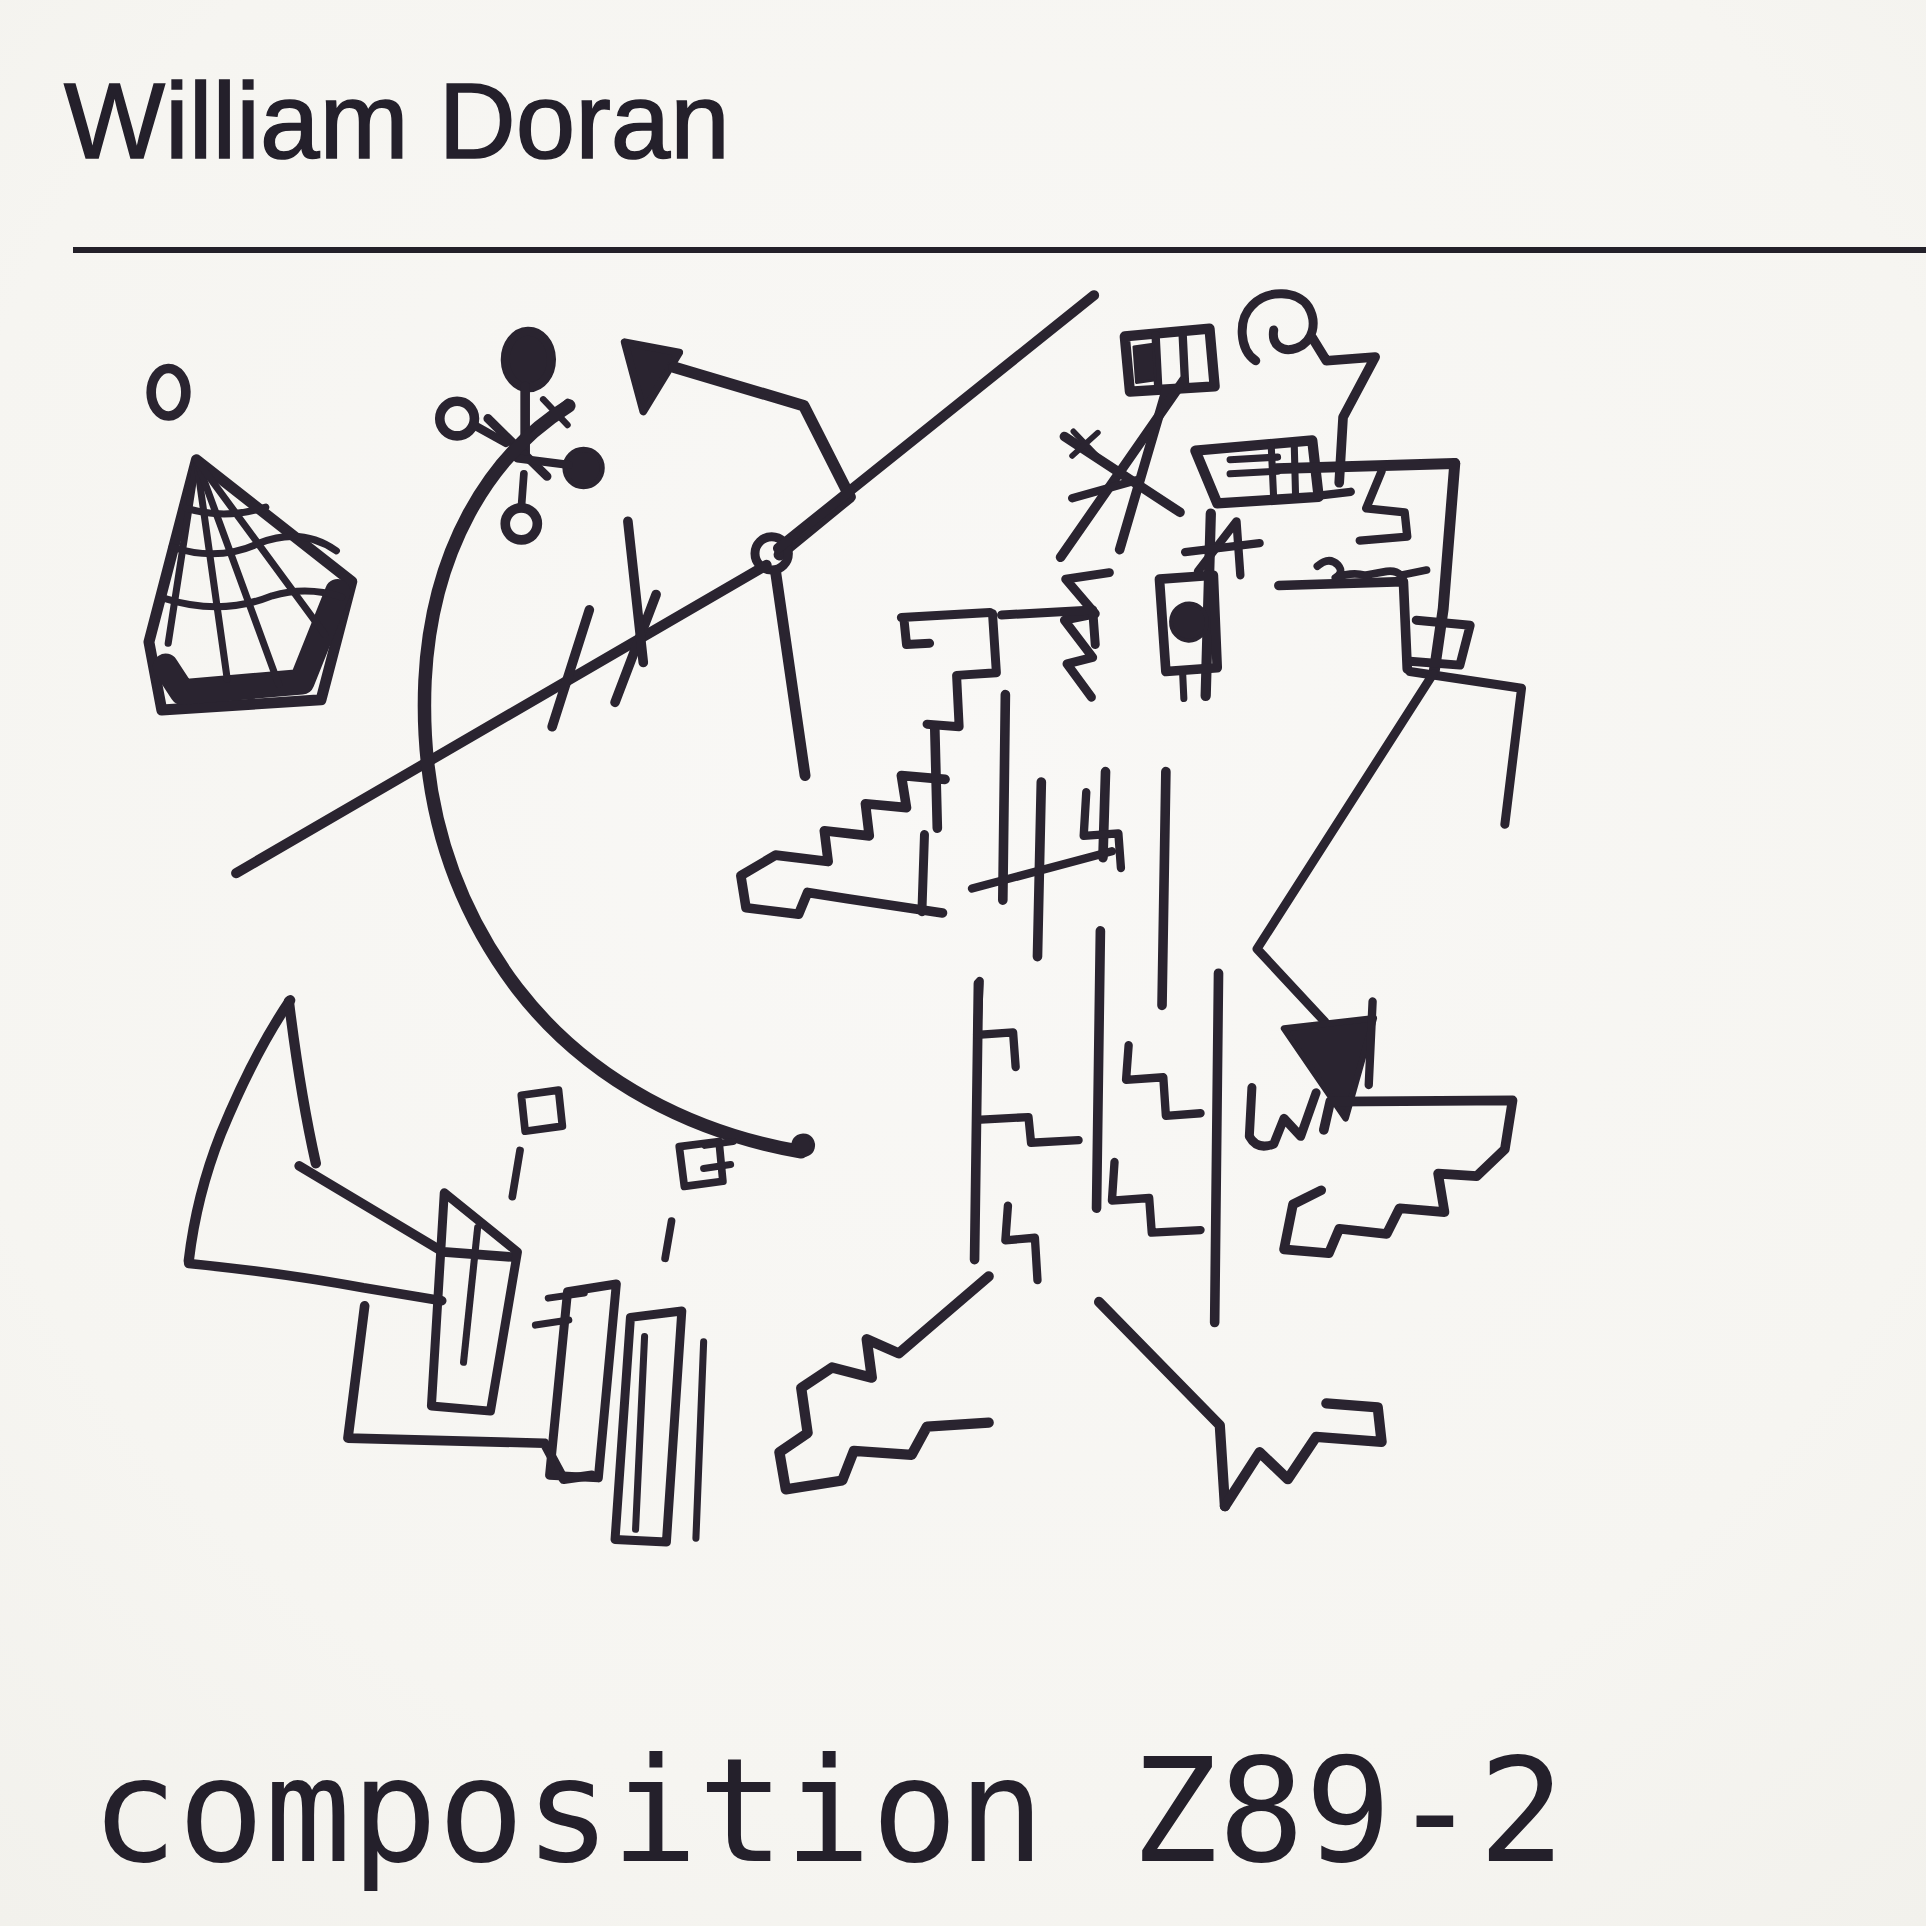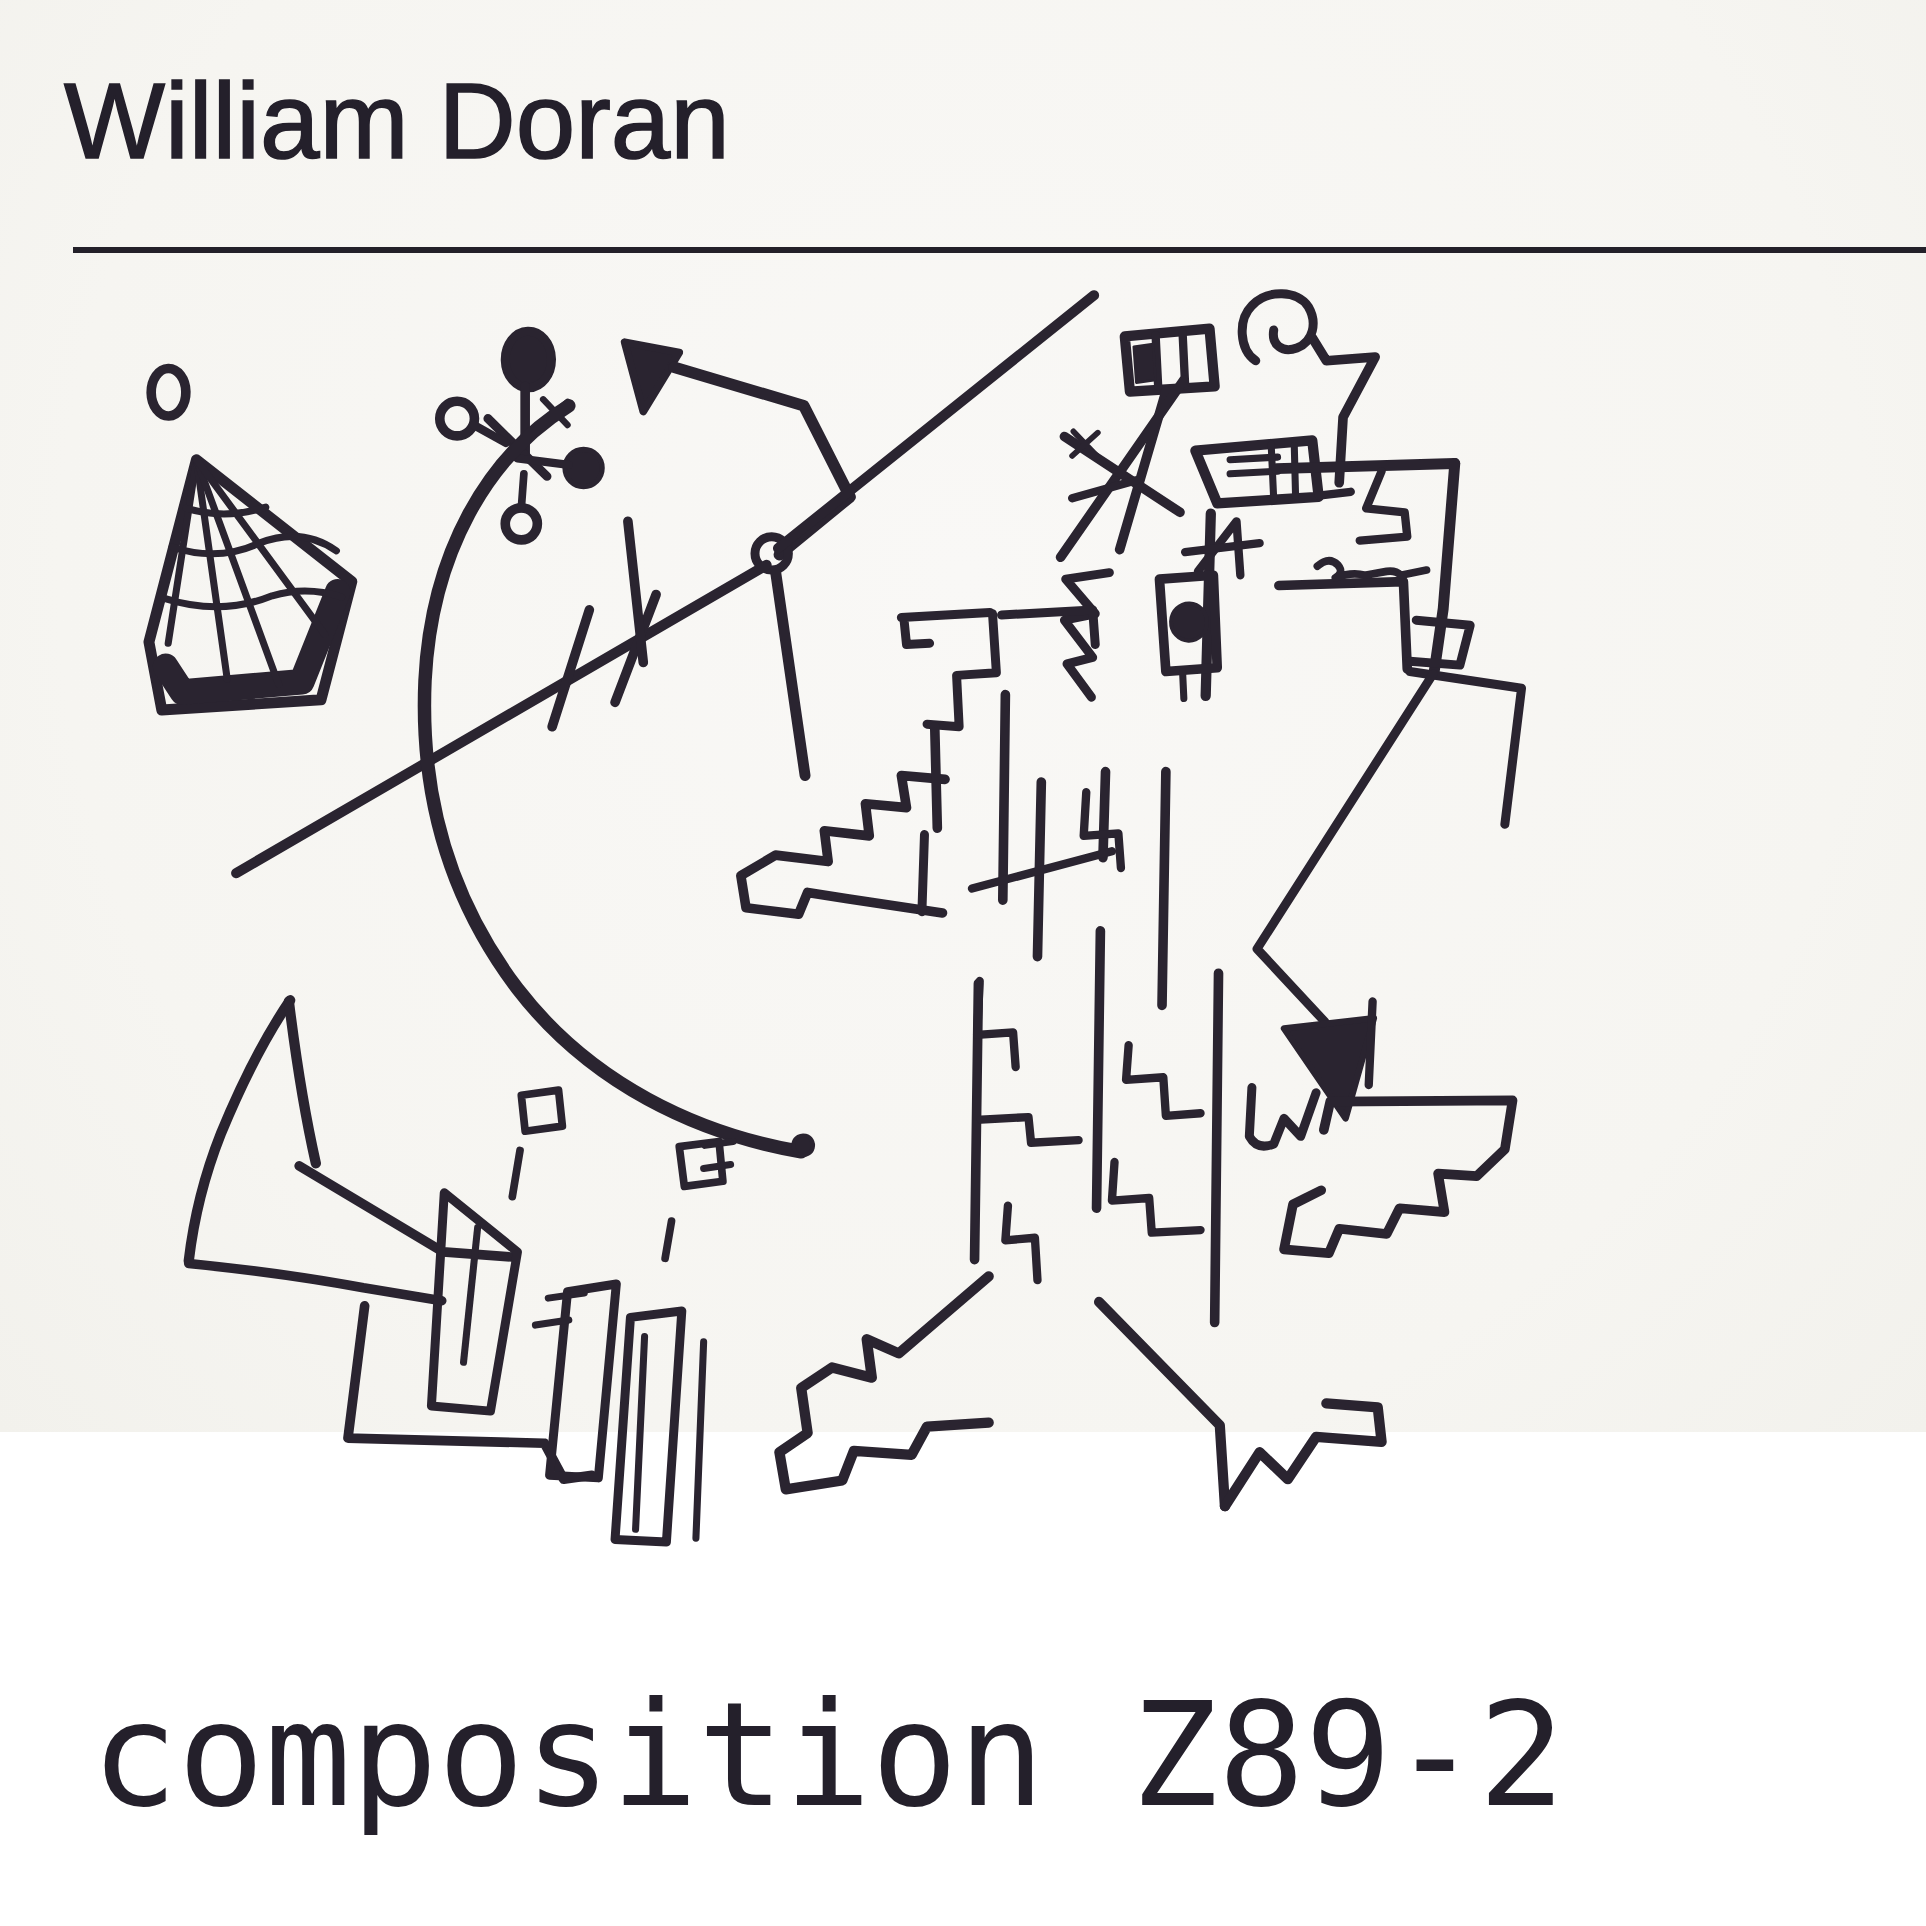--- a/index.html
+++ b/index.html
@@ -2,40 +2,40 @@
 <html style="font-size:10.3px"><head>
 <meta charset="utf-8">
 <style>
   html,body{margin:0;padding:0;}
   body{
     width:1926px;height:1926px;
     font-family:"Liberation Sans",sans-serif;
     position:relative;overflow:hidden;
   }
   .page{
-    position:absolute;left:0;top:0;width:1926px;height:1432px;
+    position:absolute;left:0;top:0;width:1926px;height:1926px;
     background:radial-gradient(circle at 50% 40%, #f9f8f6 0%, #f6f5f1 70%, #f2f1ec 100%);
   }
   .artist{
     position:absolute;left:64px;top:68px;
     font-family:"Liberation Sans",sans-serif;
     font-size:107px;line-height:1;letter-spacing:0px;
     color:#24202b;
     -webkit-text-stroke:1.6px #24202b;
     white-space:nowrap;
   }
   .rule{
     position:absolute;left:73px;top:247px;
     width:1854px;height:5.8px;background:#232029;
   }
   .artwork{
     position:absolute;left:0;top:0;width:1926px;height:1926px;
   }
   .composition-title{
-    position:absolute;left:91px;top:1683px;
+    position:absolute;left:91px;top:1739px;
     font-family:"DejaVu Sans Mono","Liberation Mono",monospace;
     font-size:144px;line-height:1;letter-spacing:0px;
     color:#24202b;white-space:nowrap;
   }
 </style>
 </head>
 <body>
 
 <div class="page">
 

